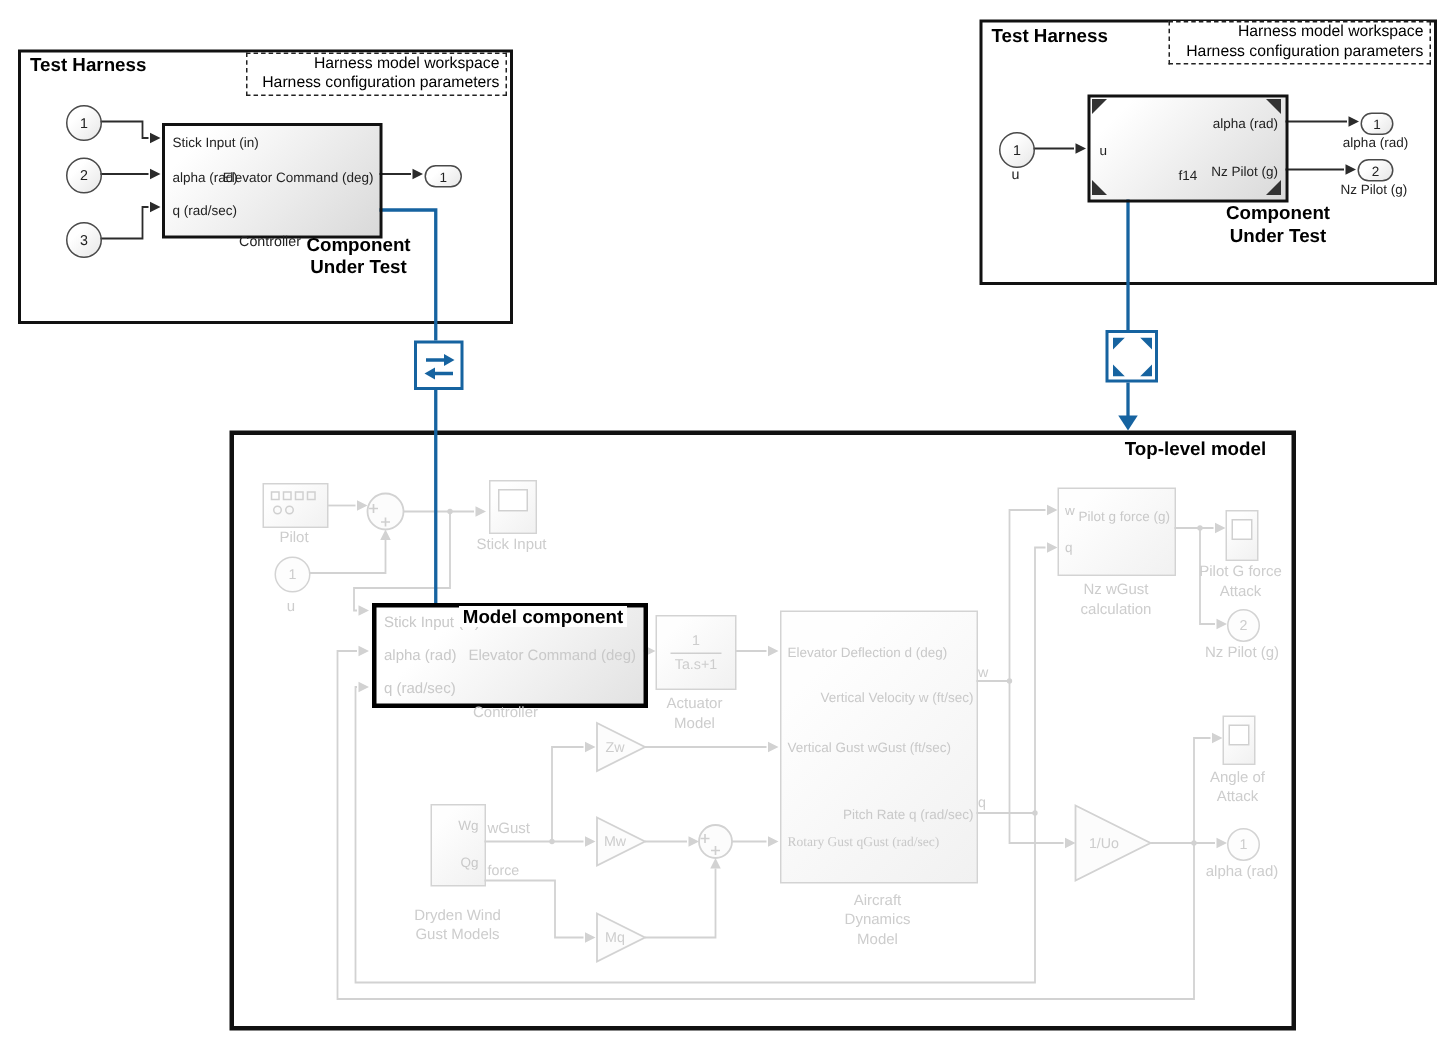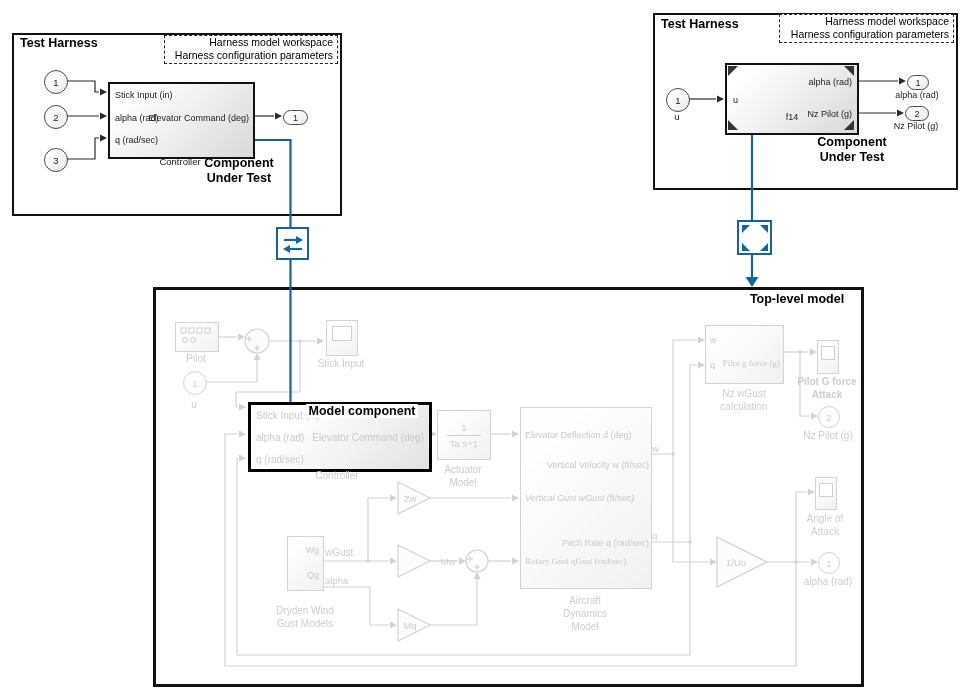--- a/index.html
+++ b/index.html
@@ -285,63 +285,63 @@
     <div>Ta.s+1</div>
   </div>
   <div class="flabel" style="left:424px;top:463px;width:78px;">
     <div>Actuator</div>
     <div>Model</div>
   </div>
 
   <div class="fblk" style="left:520px;top:407px;width:130px;height:180px;overflow:hidden;">
     <div class="fport" style="left:4px;top:22px;">Elevator Deflection d (deg)</div>
     <div class="fport" style="right:2px;top:42px;margin-top:10px;">Vertical Velocity w (ft/sec)</div>
-    <div class="fport" style="left:4px;top:85px;font-style:italic;">Vertical Gust wGust (ft/sec)</div>
+    <div class="fport" style="left:4px;top:85px;">Vertical Gust wGust (ft/sec)</div>
     <div class="fport" style="right:2px;top:130px;">Pitch Rate q (rad/sec)</div>
     <div class="fport" style="left:4px;top:148px;font-family:Liberation Serif, serif;">Rotary Gust qGust (rad/sec)</div>
   </div>
   <div class="flabel" style="left:550px;top:594px;width:70px;">
     <div>Aircraft</div>
     <div>Dynamics</div>
     <div>Model</div>
   </div>
 
   <div class="fblk" style="left:287px;top:536px;width:35px;height:53px;">
     <div class="fport" style="right:4px;top:8px;">Wg</div>
     <div class="fport" style="right:4px;top:33px;">Qg</div>
   </div>
   <div class="flabel" style="left:264px;top:604px;width:82px;">
     <div>Dryden Wind</div>
     <div>Gust Models</div>
   </div>
 
   <div class="flabel" style="left:398px;top:492px;width:24px;font-size:9.5px;">Zw</div>
-  <div class="flabel" style="left:398px;top:555px;width:24px;font-size:9.5px;padding-left:38px;">Mw</div>
+  <div class="flabel" style="left:398px;top:555px;width:24px;font-size:9.5px;">Mw</div>
   <div class="flabel" style="left:398px;top:619px;width:24px;font-size:9.5px;">Mq</div>
   <div class="flabel" style="left:718px;top:556px;width:36px;font-size:9.5px;">1/Uo</div>
 
   <div class="flabel" style="left:325px;top:546px;width:36px;font-size:10px;text-align:left;">wGust</div>
-  <div class="flabel" style="left:325px;top:574px;width:36px;font-size:9.5px;text-align:left;">alpha</div>
+  <div class="flabel" style="left:325px;top:574px;width:36px;font-size:9.5px;text-align:left;">force</div>
   <div class="flabel" style="left:652px;top:442px;width:14px;font-size:9.5px;text-align:left;">w</div>
   <div class="flabel" style="left:652px;top:529px;width:14px;font-size:9.5px;text-align:left;">q</div>
 
   <div class="fblk" style="left:705px;top:325px;width:77px;height:57px;">
     <div class="fport" style="left:4px;top:9px;">w</div>
-    <div class="fport" style="right:3px;top:32px;font-family:Liberation Serif, serif;">Pilot g force (g)</div>
+    <div class="fport" style="right:3px;top:13px;">Pilot g force (g)</div>
     <div class="fport" style="left:4px;top:34px;">q</div>
   </div>
   <div class="flabel" style="left:700px;top:387px;width:88px;">
     <div>Nz wGust</div>
     <div>calculation</div>
   </div>
 
   <div class="fblk" style="left:817px;top:340px;width:20px;height:32px;">
     <div class="screen" style="left:3px;top:5px;width:12px;height:12px;"></div>
   </div>
-  <div class="flabel" style="left:793px;top:375px;width:68px;font-weight:bold;">
+  <div class="flabel" style="left:793px;top:375px;width:68px;">
     <div>Pilot G force</div>
     <div>Attack</div>
   </div>
 
   <div class="fsrc" style="left:818px;top:406px;width:20px;height:20px;">
       <span>2</span>
     </div>
   <div class="flabel" style="left:793px;top:429px;width:70px;">Nz Pilot (g)</div>
 
   <div class="fblk" style="left:815px;top:477px;width:20px;height:31px;">

